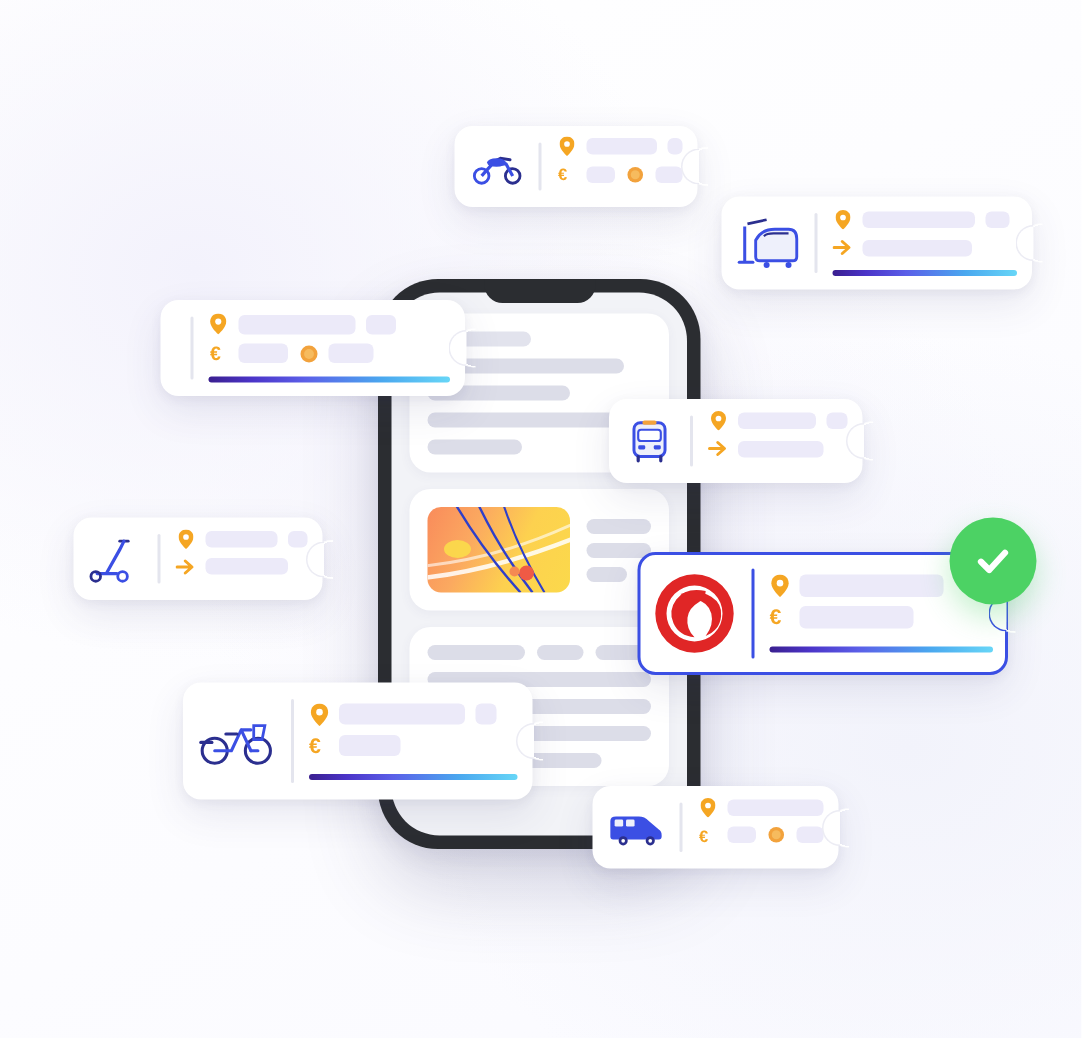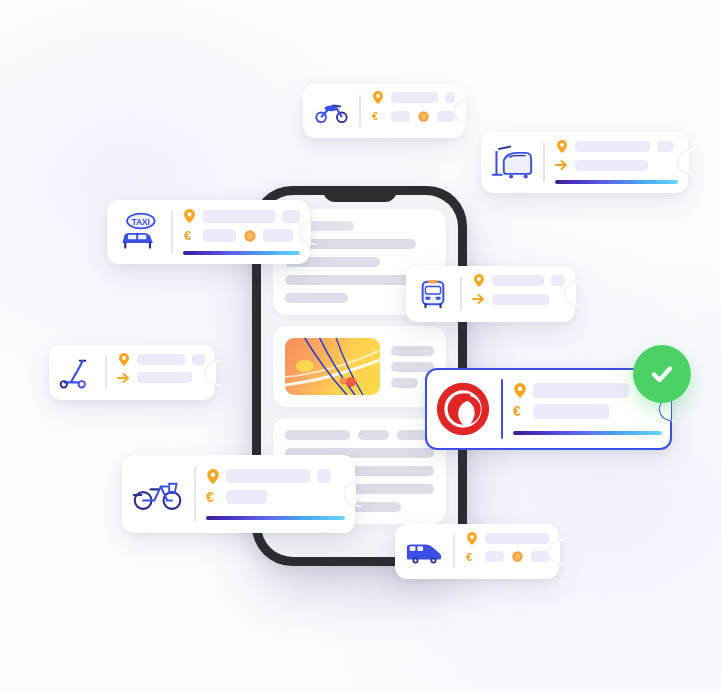--- a/index.html
+++ b/index.html
@@ -215,30 +215,20 @@
             </svg>
         </span>
         <span class="ph" style="width:73px"></span>
       </div>
       <div class="progress"></div>
     </div>
   </div>
 
   <div class="tcard" style="left:107px;top:200px;width:203px;height:64px;">
     <div class="notch"></div>
-    <div class="ico">
-      <svg width="44" height="40" viewBox="0 0 48 42">
-        <ellipse cx="26" cy="9" rx="15" ry="8" fill="#eef0fb" stroke="#3b4fe4" stroke-width="2"></ellipse>
-        <text x="26" y="13" text-anchor="middle" font-family="Liberation Sans, sans-serif" font-size="9" font-weight="bold" fill="#3b4fe4">TAXI</text>
-        <path d="M6 33 L8 25 Q9 22 13 22 L30 22 Q34 22 36 25 L39 33 Z" fill="#3b4fe4"></path>
-        <rect x="12" y="24" width="9" height="5" rx="1" fill="#eef0fb"></rect>
-        <rect x="23" y="24" width="9" height="5" rx="1" fill="#eef0fb"></rect>
-        <path d="M9 33 L9 38 M36 33 L36 38" stroke="#2b2f8f" stroke-width="2.4" stroke-linecap="round"></path>
-      </svg>
-    </div>
     <div class="divider"></div>
     <div class="fields">
       <div class="frow">
         <span class="fico">
           <svg width="11" height="14" viewBox="0 0 10 13">
               <path d="M5 0C2.2 0 0 2.2 0 5c0 3.6 5 8 5 8s5-4.4 5-8c0-2.8-2.2-5-5-5z" fill="#f5a623"></path>
               <circle cx="5" cy="5" r="1.9" fill="#fff"></circle>
             </svg>
         </span>
         <span class="ph" style="width:78px;height:13px"></span>

